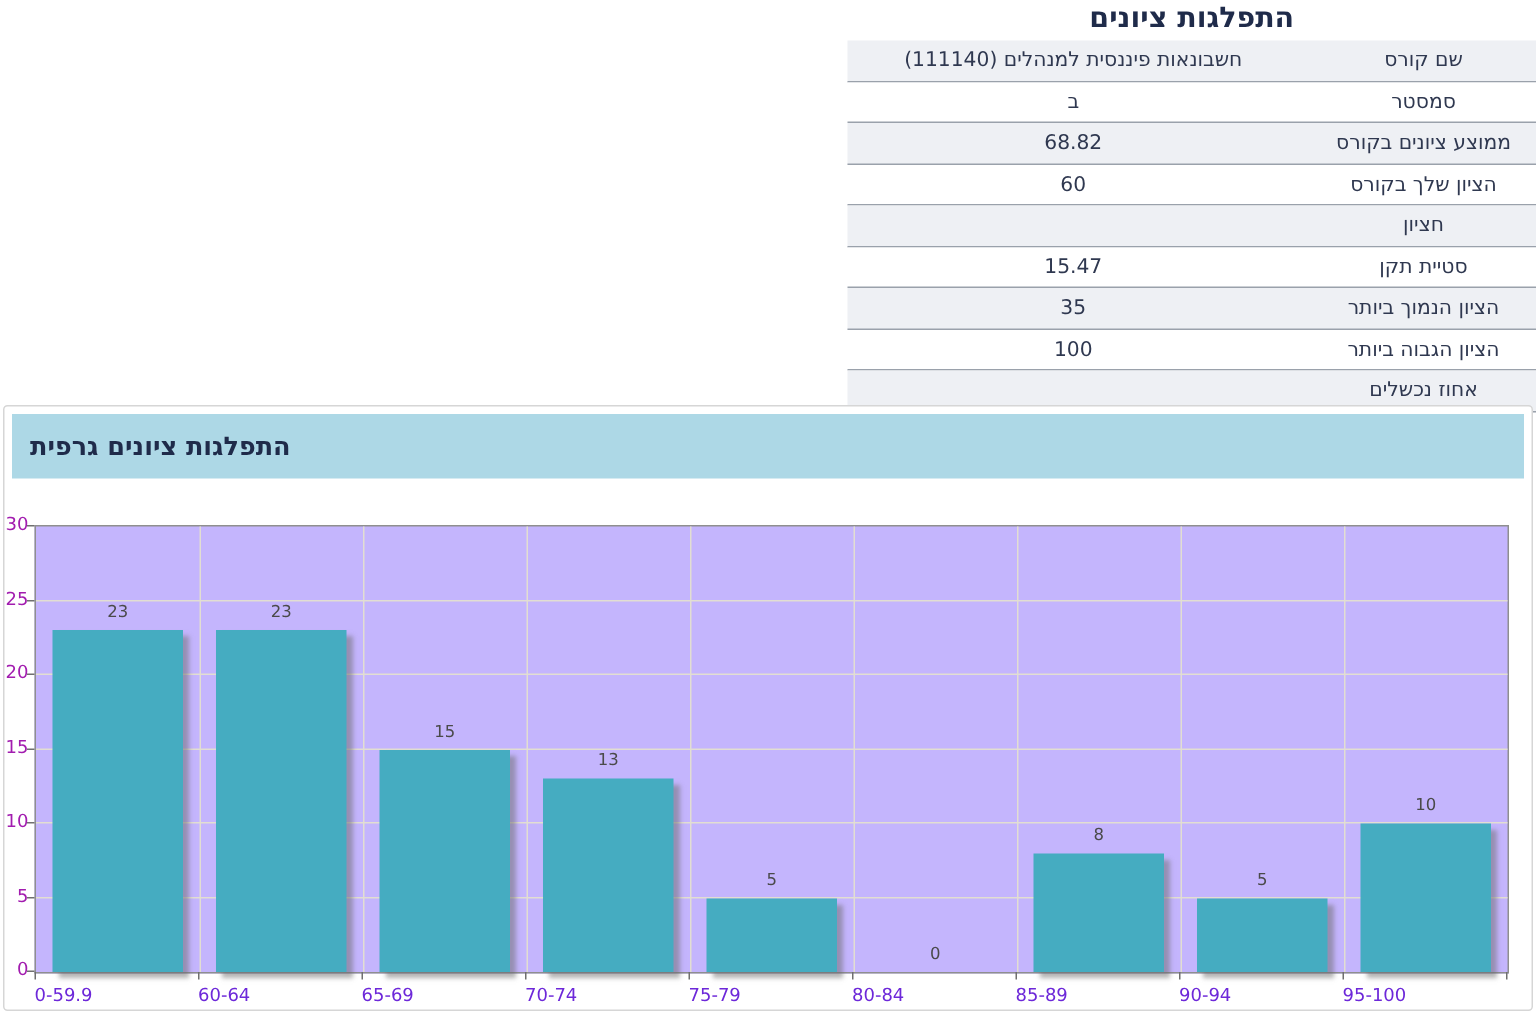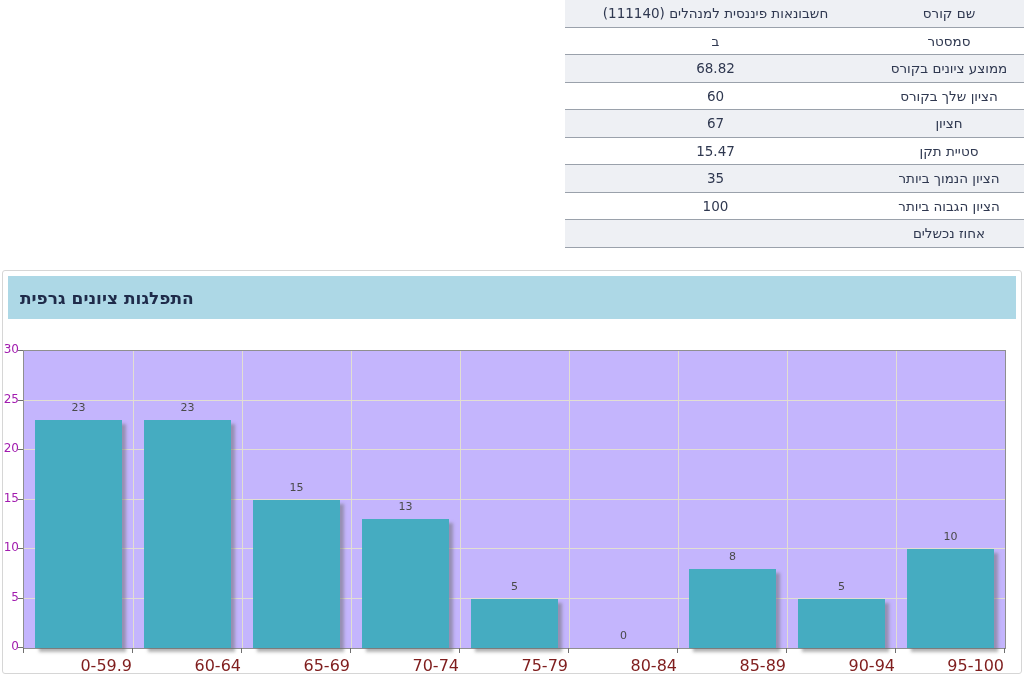--- a/index.html
+++ b/index.html
@@ -28,48 +28,48 @@
   #chart-area{position:absolute;left:0;top:48px;right:0;bottom:0;direction:ltr;}
   #plot{position:absolute;left:20px;top:31px;width:981px;height:297px;
         background:#fbf8ef;border:1px solid #8f8f8f;}
   .hgrid{position:absolute;left:0;width:100%;height:1px;background:#e2ded2;}
   .vgrid{position:absolute;top:0;height:100%;width:1px;background:#e2ded2;}
   .bar{position:absolute;bottom:0;box-shadow:4px 4px 3px rgba(105,105,105,0.5);}
   .bar-label{position:absolute;font-size:11px;color:#4a4a4a;text-align:center;}
   .ytick-label{position:absolute;font-size:12px;color:#a21caf;text-align:right;width:16px;}
   .ytick-mark{position:absolute;width:5px;height:1px;background:#6f6f6f;}
   .xtick-mark{position:absolute;width:1px;height:5px;background:#6f6f6f;}
-  .xcat-label{position:absolute;font-size:16px;color:#7f1d1d;text-align:right;}
+  .xcat-label{position:absolute;font-size:12px;color:#6d28d9;text-align:left;}
 </style>
 </head>
 <body>
 
 <div id="stage">
 
   <div id="top-section">
+    <div id="main-title">התפלגות ציונים</div>
     <div id="stats-table">
         <div class="stat-row odd">
           <div class="stat-label">שם קורס</div>
           <div class="stat-value">חשבונאות פיננסית למנהלים (111140)</div>
         </div>
         <div class="stat-row even">
           <div class="stat-label">סמסטר</div>
           <div class="stat-value">ב</div>
         </div>
         <div class="stat-row odd">
           <div class="stat-label">ממוצע ציונים בקורס</div>
           <div class="stat-value">68.82</div>
         </div>
         <div class="stat-row even">
           <div class="stat-label">הציון שלך בקורס</div>
           <div class="stat-value">60</div>
         </div>
         <div class="stat-row odd">
           <div class="stat-label">חציון</div>
-          <div class="stat-value">67</div>
         </div>
         <div class="stat-row even">
           <div class="stat-label">סטיית תקן</div>
           <div class="stat-value">15.47</div>
         </div>
         <div class="stat-row odd">
           <div class="stat-label">הציון הנמוך ביותר</div>
           <div class="stat-value">35</div>
         </div>
         <div class="stat-row even">

